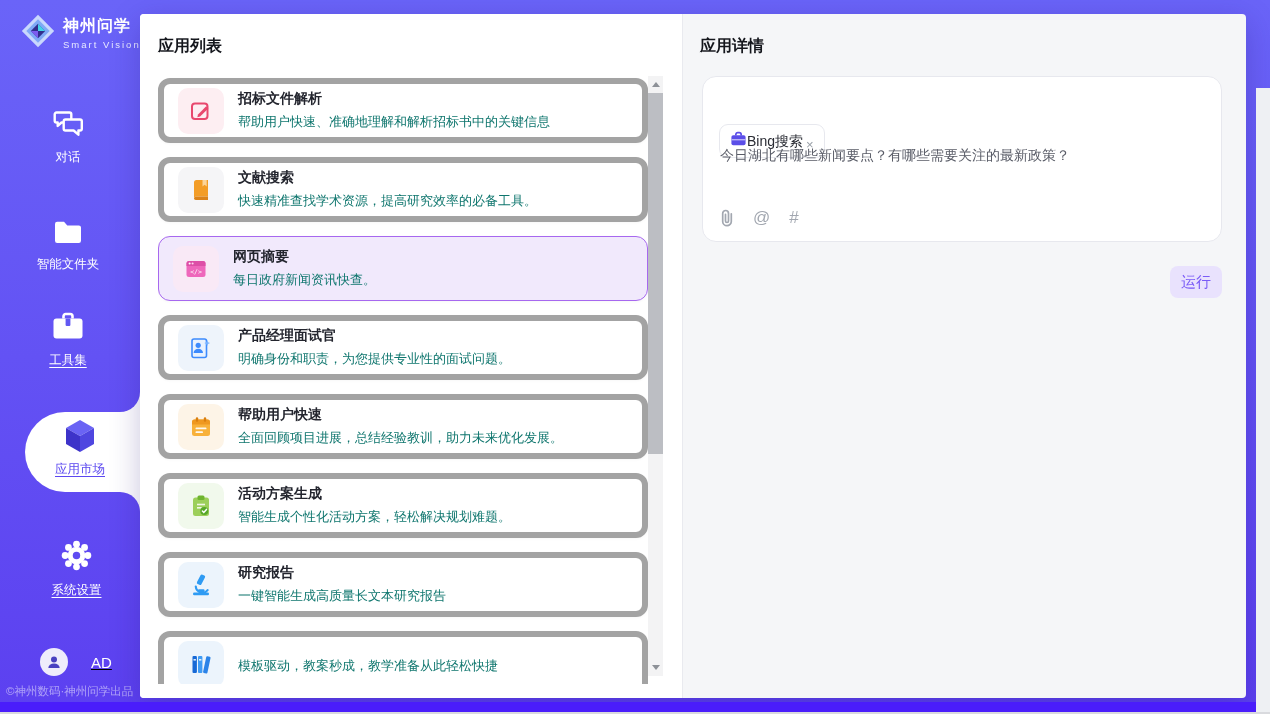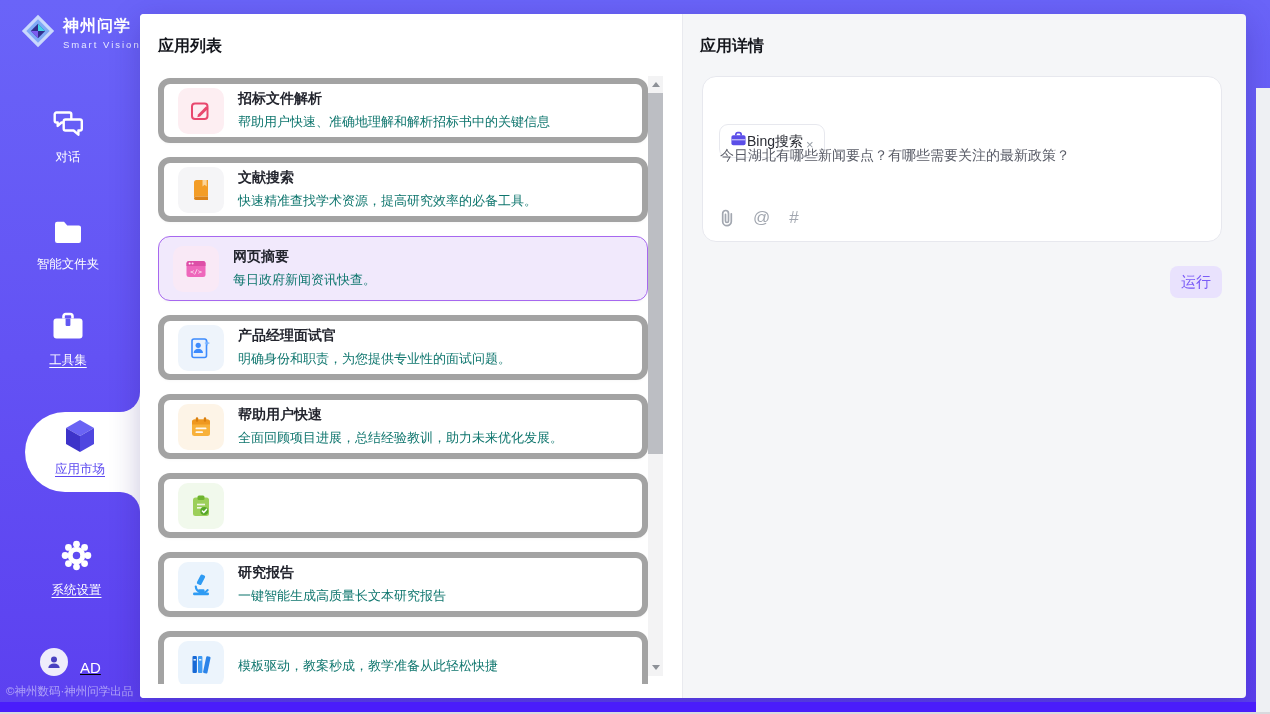--- a/index.html
+++ b/index.html
@@ -22,21 +22,21 @@
                  background:#fff; border-radius:40px 0 0 40px; }
   .ear { position:absolute; left:120px; width:20px; height:20px; background:#fff; }
   .ear::before { content:''; position:absolute; inset:0;
                  background-image:linear-gradient(180deg,#6a64f8 0%,#5c40f0 100%);
                  background-size:1270px 714px; }
   .ear-top { top:392px; } .ear-top::before { border-bottom-right-radius:100%; background-position:-120px -392px; }
   .ear-bot { top:492px; } .ear-bot::before { border-top-right-radius:100%; background-position:-120px -492px; }
   .nav-market { position:absolute; left:25px; top:418px; width:110px; display:flex; flex-direction:column; align-items:center; cursor:pointer;justify-content:center; }
   .nav-market .nav-label { color:#5b48f0; margin-top:3px; }
 
-  .user-row { position:absolute; left:40px; top:648px; display:flex; align-items:flex-end; gap:12px;text-decoration:underline; }
+  .user-row { position:absolute; left:40px; top:648px; display:flex; align-items:center; gap:23px;text-decoration:underline; }
   .avatar { width:28px; height:28px; border-radius:50%; background:#efecfb; display:flex; align-items:center; justify-content:center; }
   .user-name { color:#fff; font-size:15px; }
   .side-footer { position:absolute; left:6px; top:684px; width:134px; color:rgba(255,255,255,.5);
                  font-size:11.5px; white-space:nowrap; }
 
   
   .main { position:absolute; left:140px; top:14px; width:1106px; height:684px;
           background:#f5f6f8; border-radius:4px; overflow:hidden;
           box-shadow:0 8px 30px rgba(35,18,120,.25); }
   .list-section { position:absolute; left:0; top:0; width:543px; height:100%;
@@ -273,20 +273,24 @@
               <rect x="4" y="3.5" width="16" height="18.5" rx="2.5" fill="#9ccf5a"></rect>
               <rect x="8.5" y="1.5" width="7" height="4.5" rx="1.5" fill="#6fb52f"></rect>
               <g stroke="#fff" stroke-width="1.6" opacity=".85">
                 <line x1="8" y1="10.5" x2="16" y2="10.5"></line>
                   <line x1="8" y1="13.8" x2="12.8" y2="13.8"></line>
               </g>
               <circle cx="15.3" cy="17" r="4" fill="#57a829"></circle>
               <path d="M13.4 17 l1.4 1.5 2.7-3.1" stroke="#fff" stroke-width="1.5" fill="none" stroke-linecap="round"></path>
             </svg>
           </span>
+          <span>
+            <div class="card-title">活动方案生成</div>
+            <div class="card-desc">智能生成个性化活动方案，轻松解决规划难题。</div>
+          </span>
         </div>
 
         <div class="card">
           <span class="card-icon ci-sky">
             <svg width="24" height="24" viewBox="0 0 24 24">
               <rect x="9.5" y="1.5" width="5" height="10.5" rx="1.5" fill="#2f9bf3" transform="rotate(28 12 6.7)"></rect>
               <path d="M6.8 13.5 a6.6 6.6 0 0 0 11.8 3.6" fill="none" stroke="#2f9bf3" stroke-width="2.2" stroke-linecap="round"></path>
               <rect x="9" y="16.2" width="6.5" height="3" rx="1" fill="#2f9bf3"></rect>
               <rect x="4" y="19.6" width="16" height="2.6" rx="1.3" fill="#2f9bf3"></rect>
             </svg>

